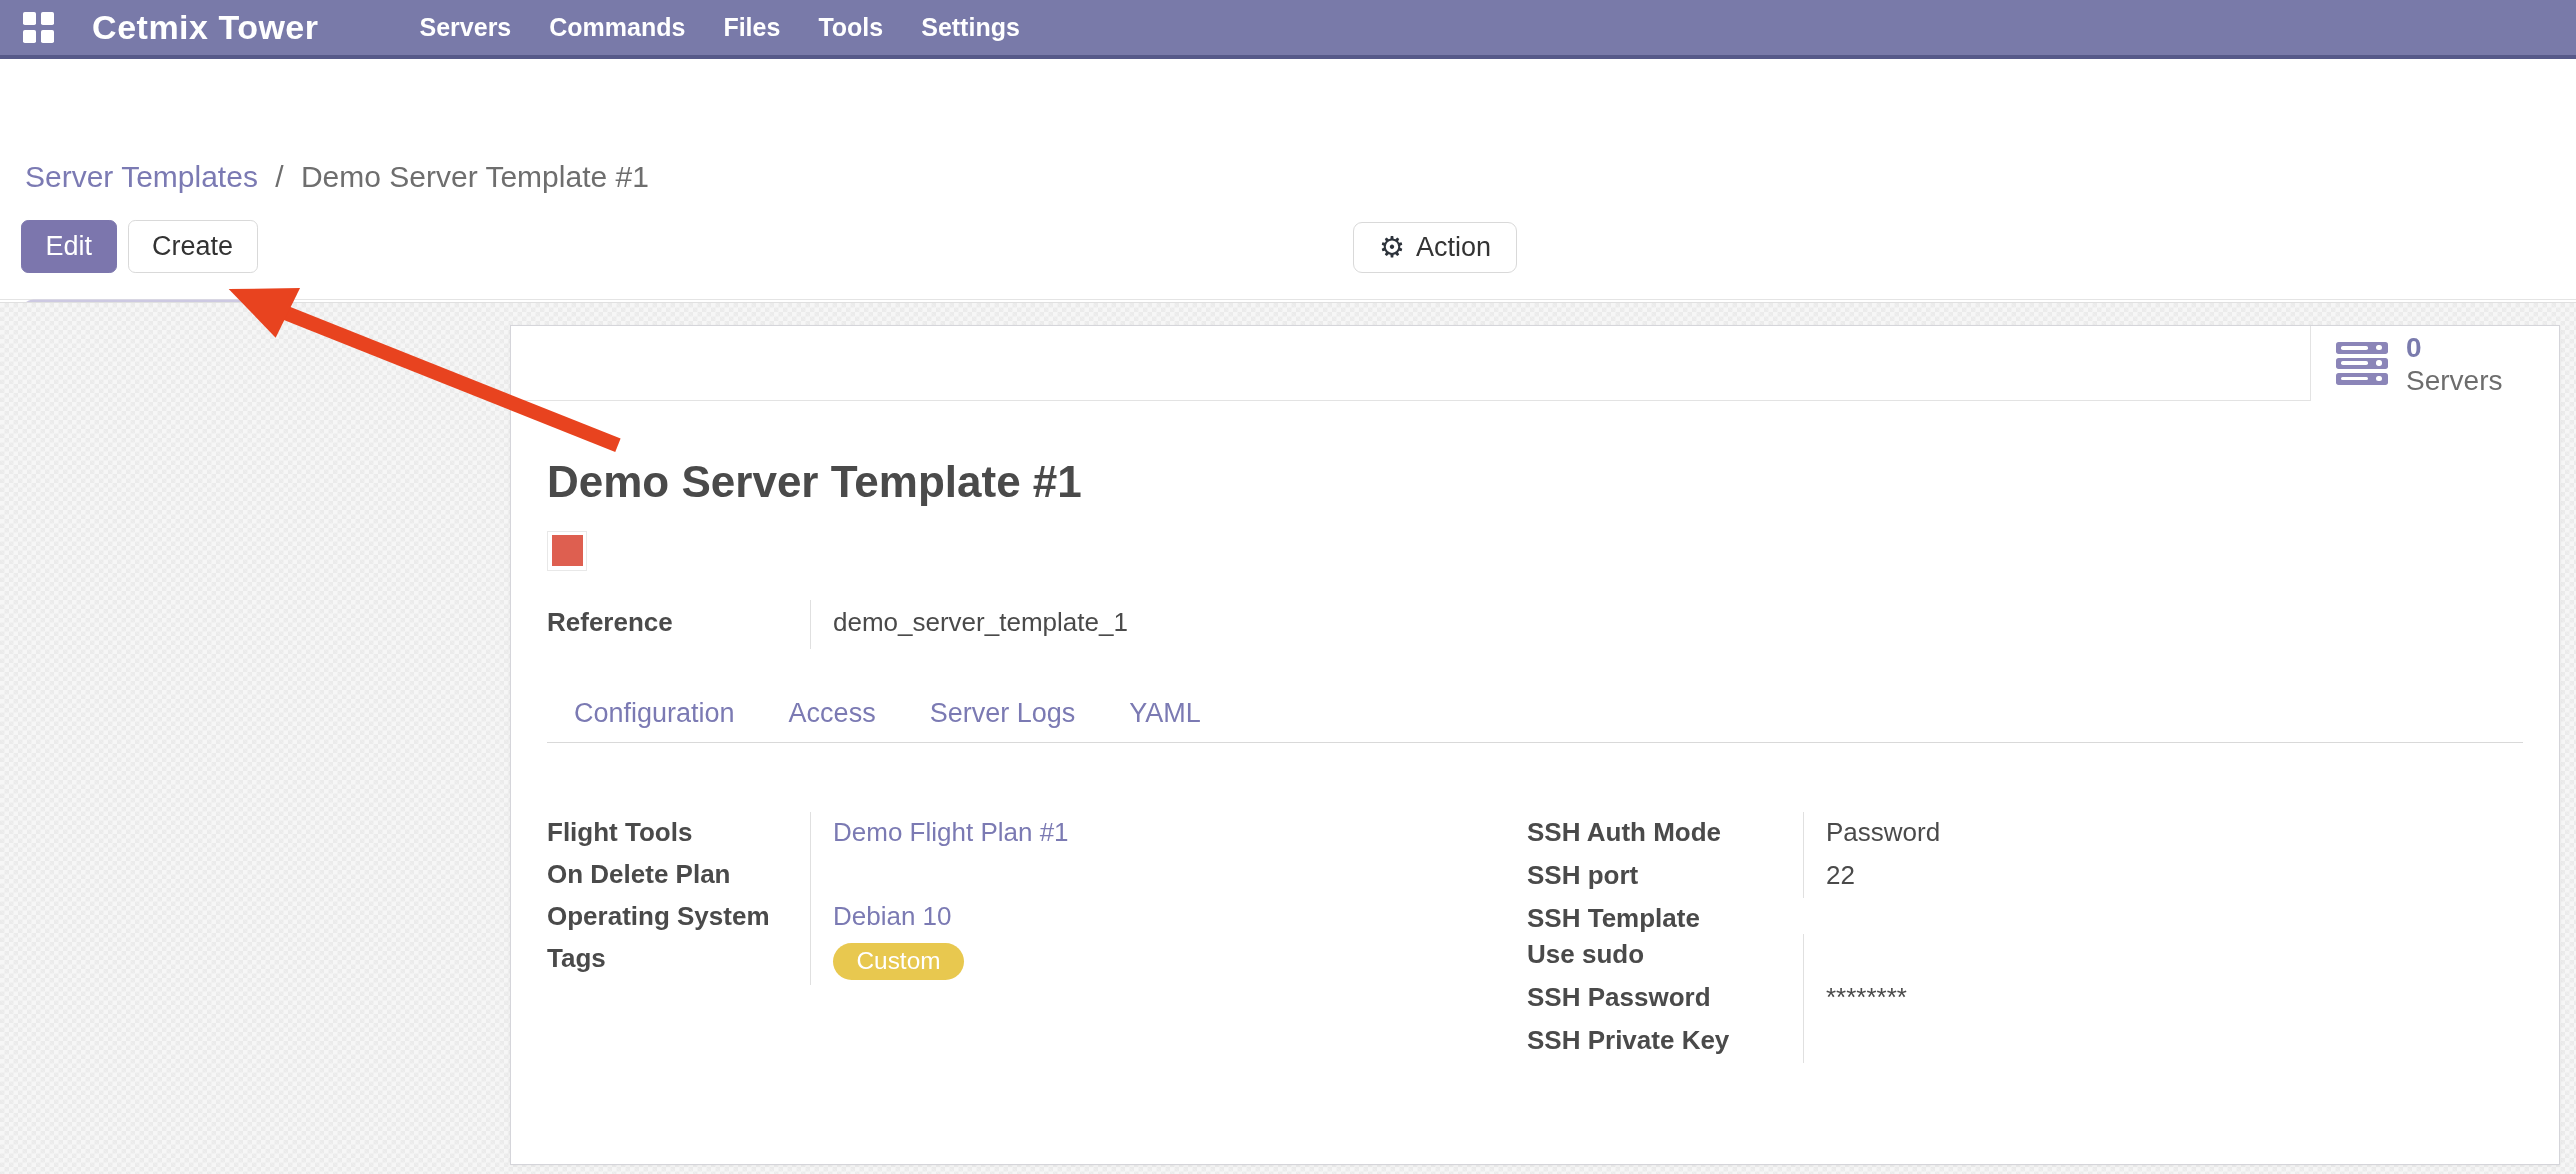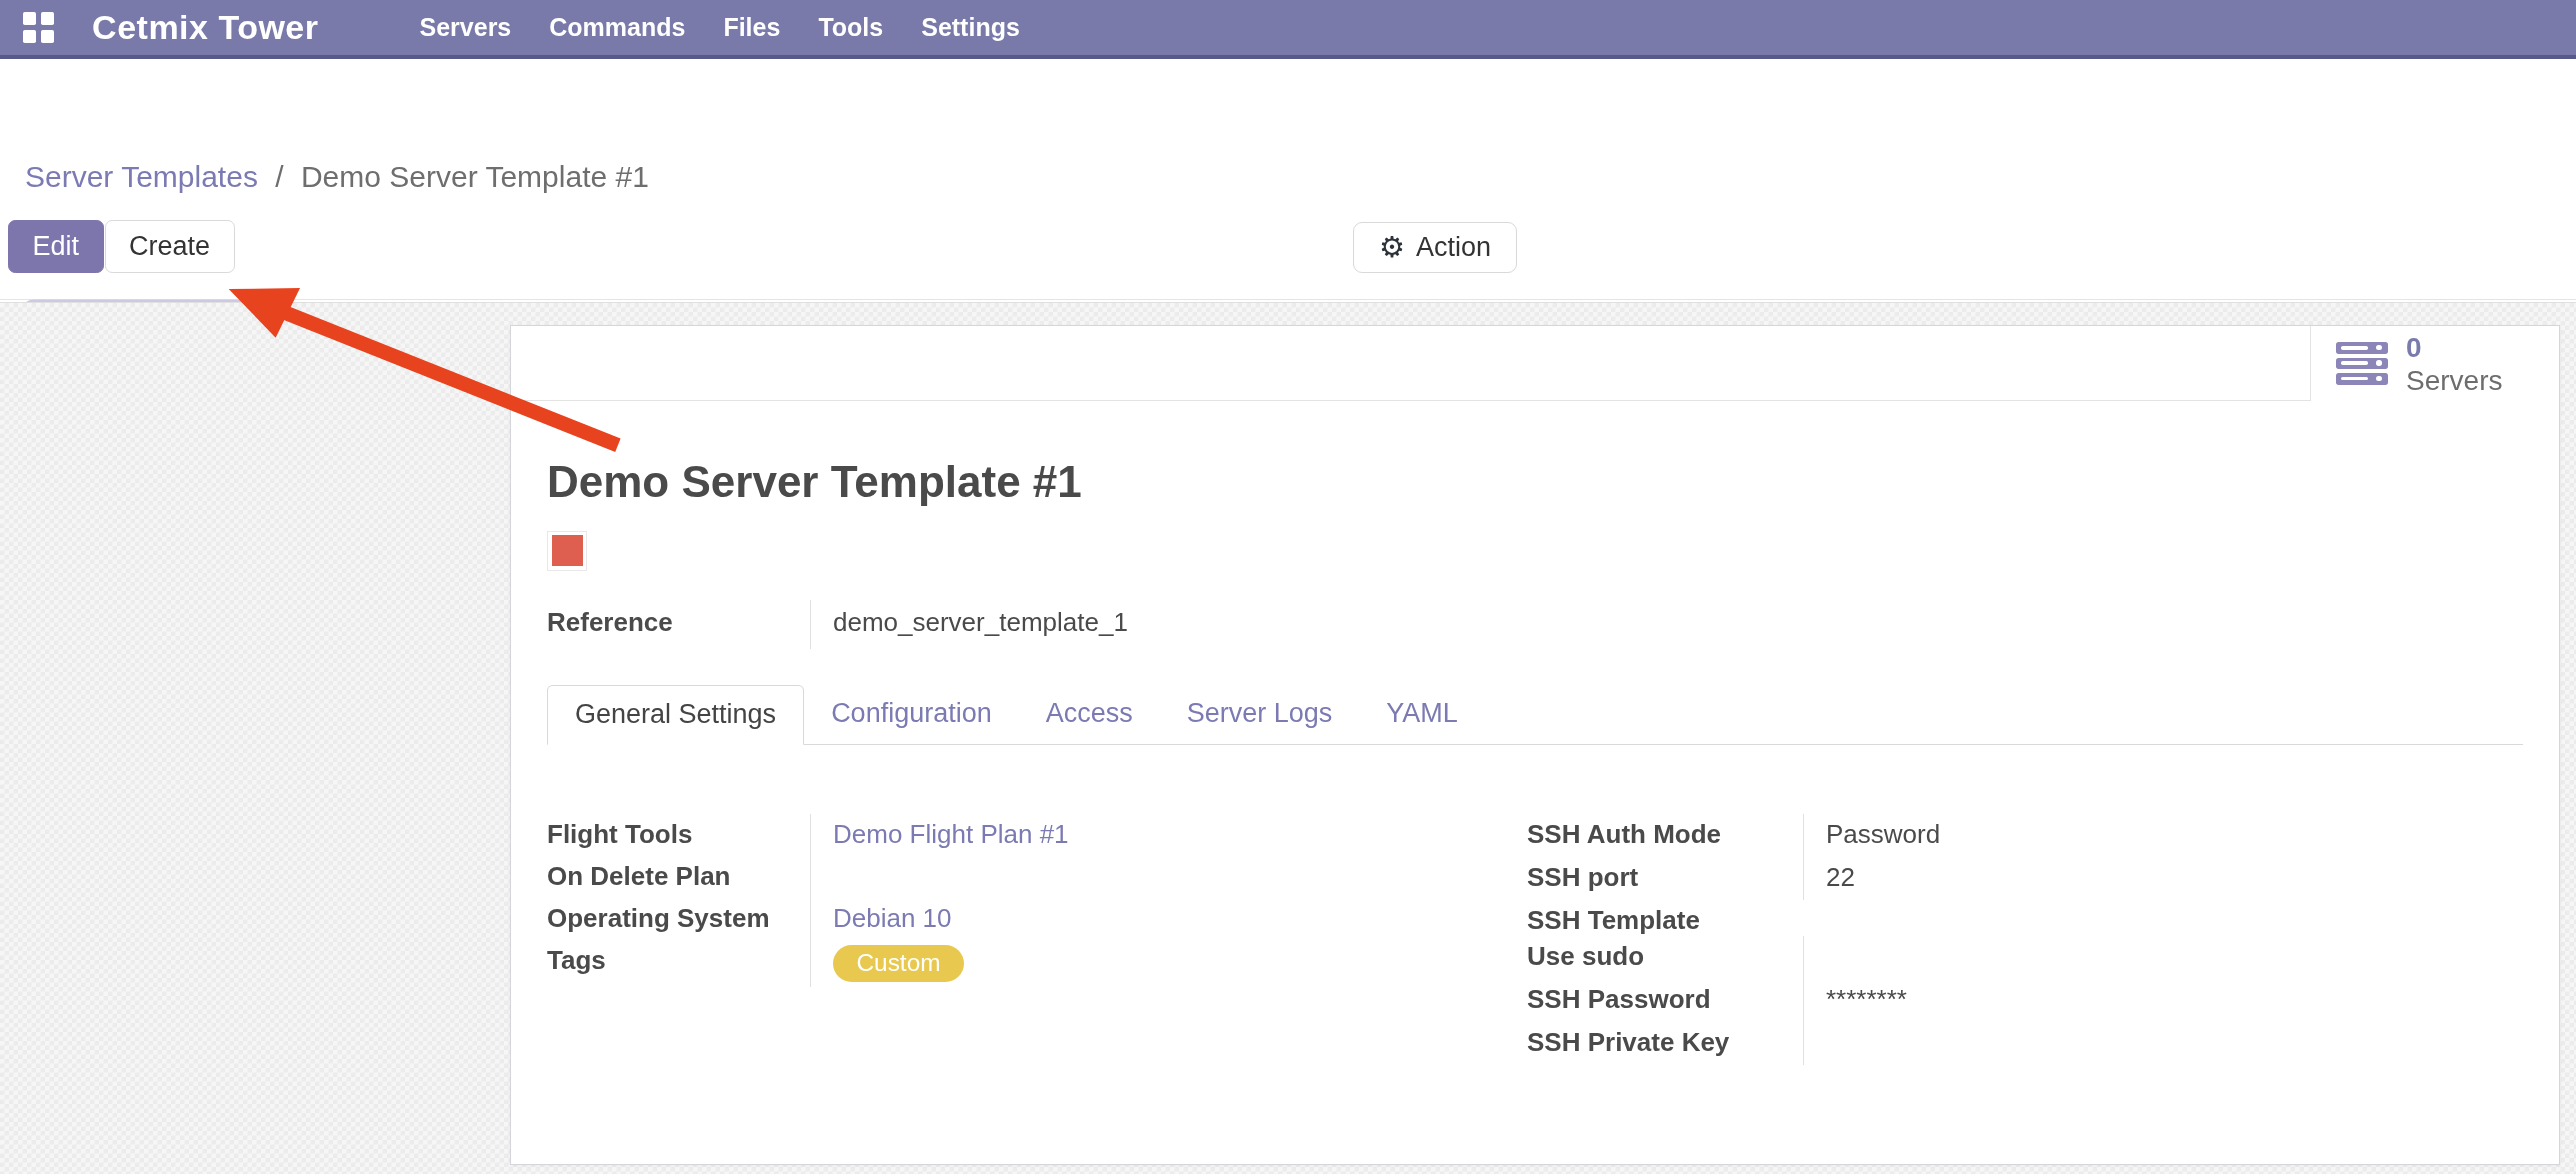--- a/index.html
+++ b/index.html
@@ -30,21 +30,21 @@
   .nav-menu { display: flex; gap: 38px; }
   .nav-item { color: #fff; font-size: 25px; font-weight: bold; cursor: pointer; white-space: nowrap; }
 
   
   .header { position: relative; background: #fff; height: 223px; }
   .breadcrumb { position: absolute; top: 101px; left: 25px; font-size: 30px; white-space: nowrap; }
   .breadcrumb .bc-link { color: #7b7ab3; cursor: pointer; text-decoration: none; }
   .breadcrumb .bc-sep { color: #6e6e6e; padding: 0 9px; }
   .breadcrumb .bc-current { color: #6e6e6e; }
 
-  .btn-row { position: absolute; top: 161px; left: 8px; display: flex; gap: 1px; }
+  .btn-row { position: absolute; top: 161px; left: 21px; display: flex; gap: 11px; }
   .btn {
     font-size: 27px; line-height: 31px; padding: 10px 23.5px;
     border-radius: 7.2px; border: 0.9px solid #d9d9d9; background: #fff; color: #333;
     cursor: pointer; font-family: inherit; white-space: nowrap;
   }
   .btn-primary { background: #7c76ad; border-color: #7c76ad; color: #fff; }
   .action-btn {
     position: absolute; top: 163px; left: 1353px;
     display: flex; align-items: center; gap: 11px;
     border-radius: 9px; padding: 9px 25px;
@@ -203,21 +203,20 @@
       <div class="swatch-wrap">
         <div class="swatch"></div>
       </div>
 
       <div class="ref-row">
         <div class="f-label">Reference</div>
         <div class="f-value">demo_server_template_1</div>
       </div>
 
       <div class="tabs">
-        <div class="tab active">General Settings</div>
         <div class="tab">Configuration</div>
         <div class="tab">Access</div>
         <div class="tab">Server Logs</div>
         <div class="tab">YAML</div>
       </div>
 
       <div class="field-groups">
 
         <div class="group group-left">
           <div class="frow">

